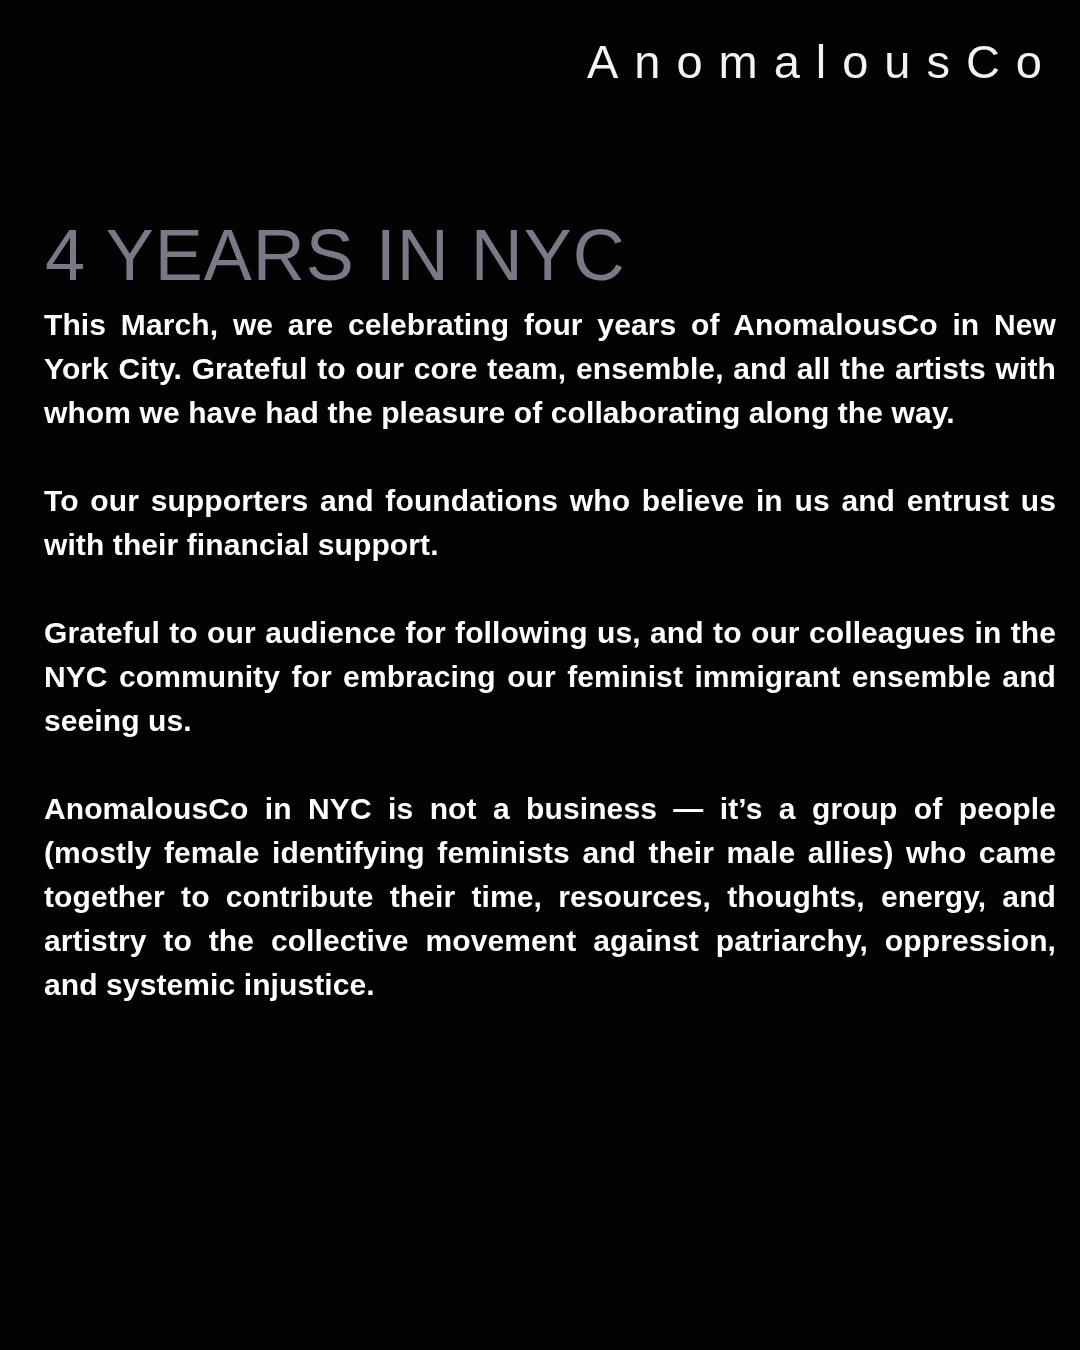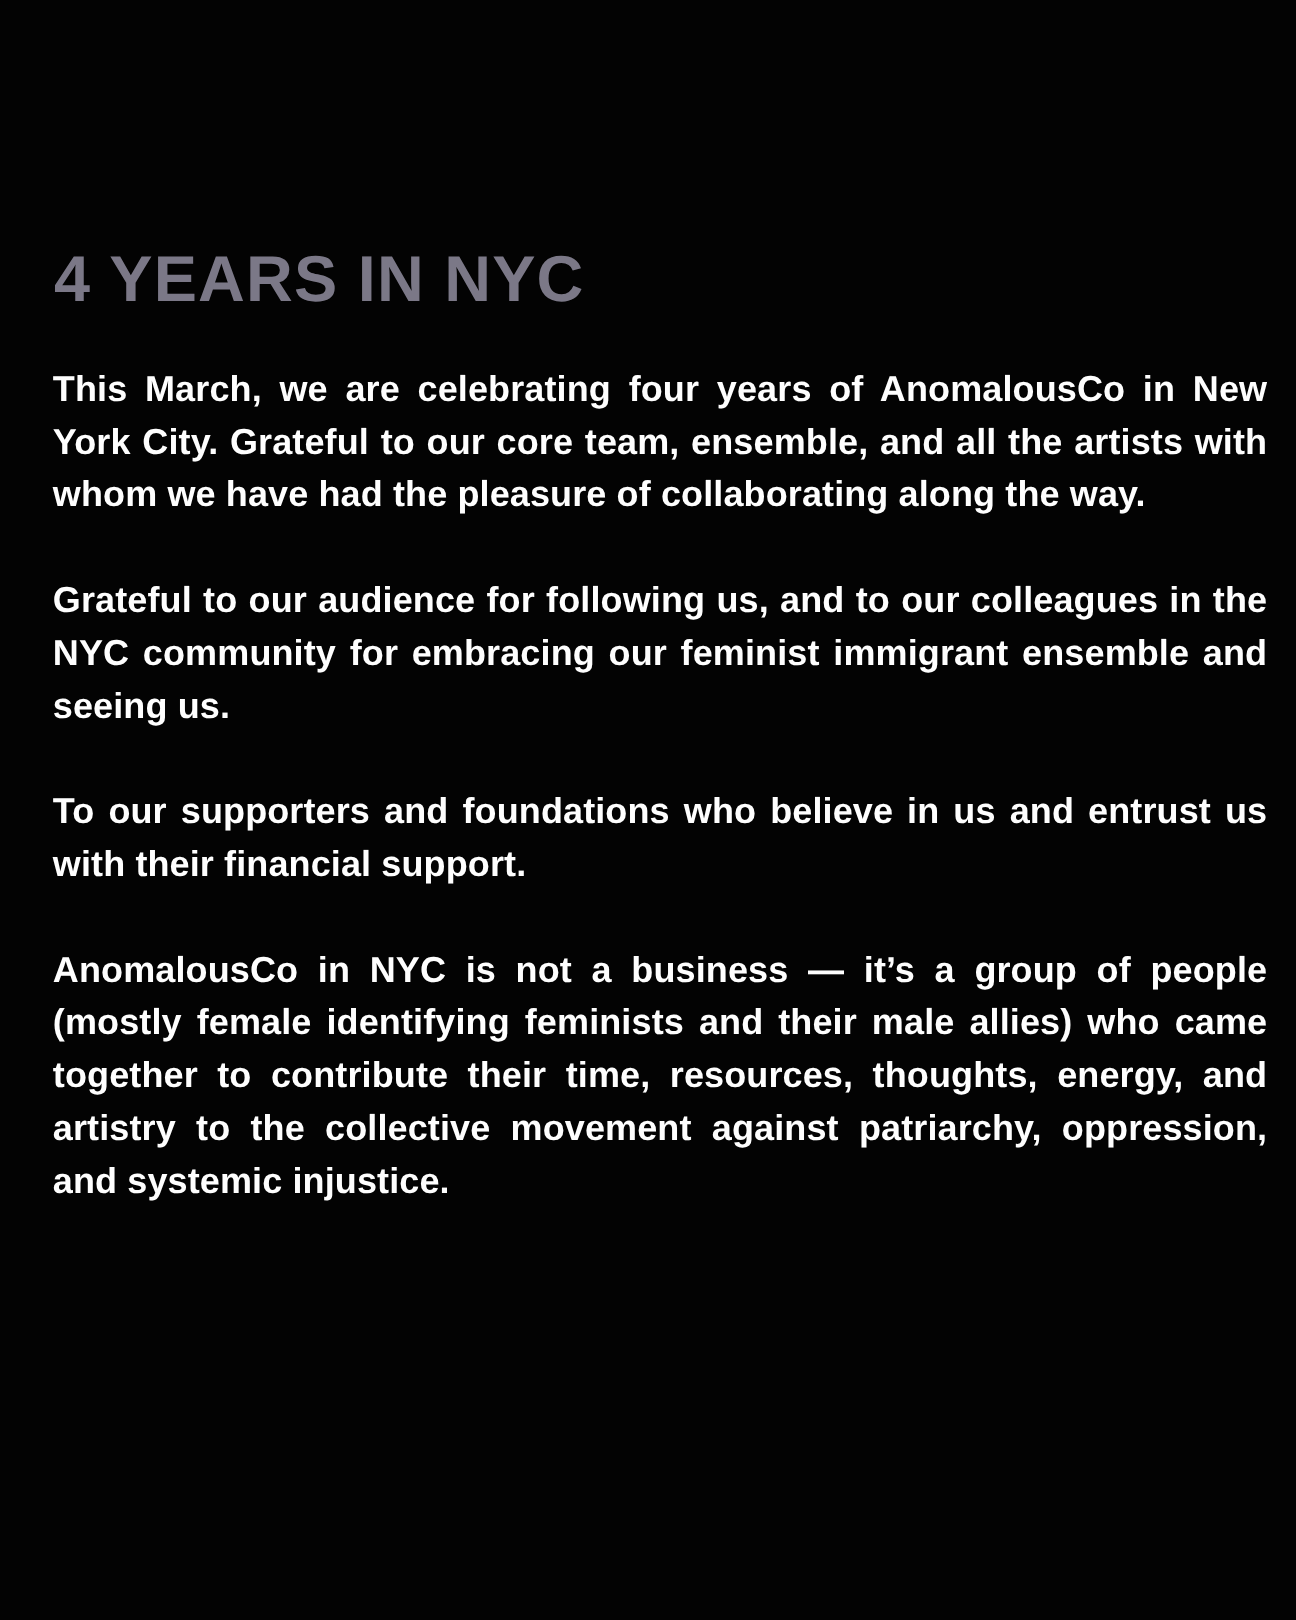--- a/index.html
+++ b/index.html
@@ -24,22 +24,22 @@
     font-weight: 500;
     letter-spacing: 0.34em;
     margin-right: -0.34em;
     white-space: nowrap;
   }
   .headline {
     position: absolute;
     left: 45px;
     top: 166px;
     color: var(--heading, #7b7887);
-    font-size: 54px;
-    font-weight: 700;
+    font-size: 72px;
+    font-weight: 400;
     letter-spacing: 1px;
     white-space: nowrap;
   }
   .content {
     position: absolute;
     left: 44px;
     right: 24px;
     top: 303px;
   }
   .content p {
@@ -50,22 +50,23 @@
     font-weight: 700;
     letter-spacing: 0.1px;
     text-align: justify;
     text-align-last: left;
   }
 </style>
 </head>
 <body>
 
 <div class="page">
+  <div class="logo">AnomalousCo</div>
 
   <h1 class="headline">4 YEARS IN NYC</h1>
 
   <div class="content">
     <p>This March, we are celebrating four years of AnomalousCo in New York City. Grateful to our core team, ensemble, and all the artists with whom we have had the pleasure of collaborating along the way.</p>
+    <p>To our supporters and foundations who believe in us and entrust us with their financial support.</p>
     <p>Grateful to our audience for following us, and to our colleagues in the NYC community for embracing our feminist immigrant ensemble and seeing us.</p>
-    <p>To our supporters and foundations who believe in us and entrust us with their financial support.</p>
     <p>AnomalousCo in NYC is not a business — it’s a group of people (mostly female identifying feminists and their male allies) who came together to contribute their time, resources, thoughts, energy, and artistry to the collective movement against patriarchy, oppression, and systemic injustice.</p>
   </div>
 </div>
 
 </body></html>

